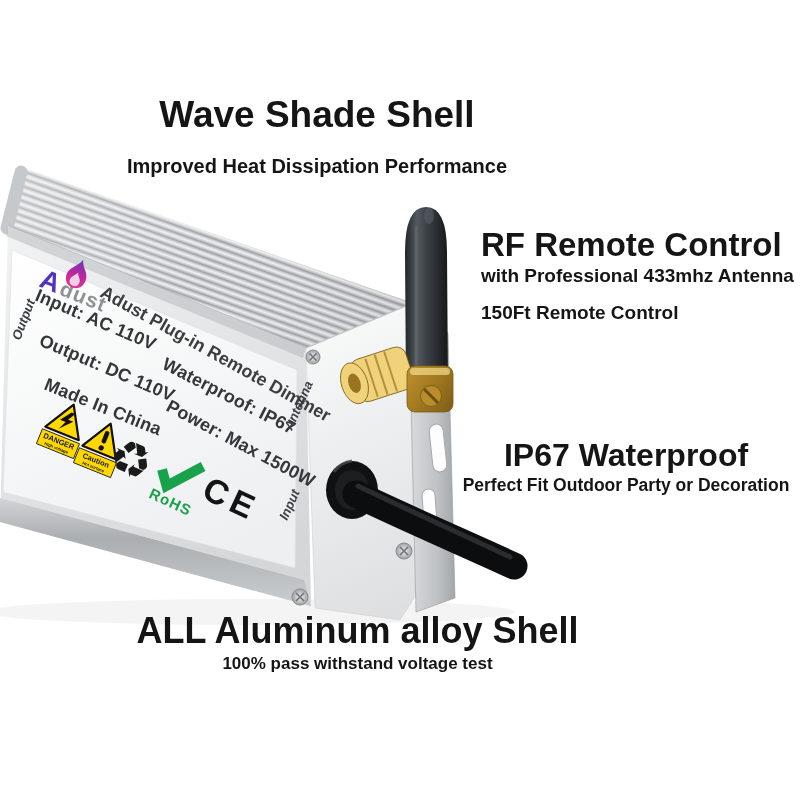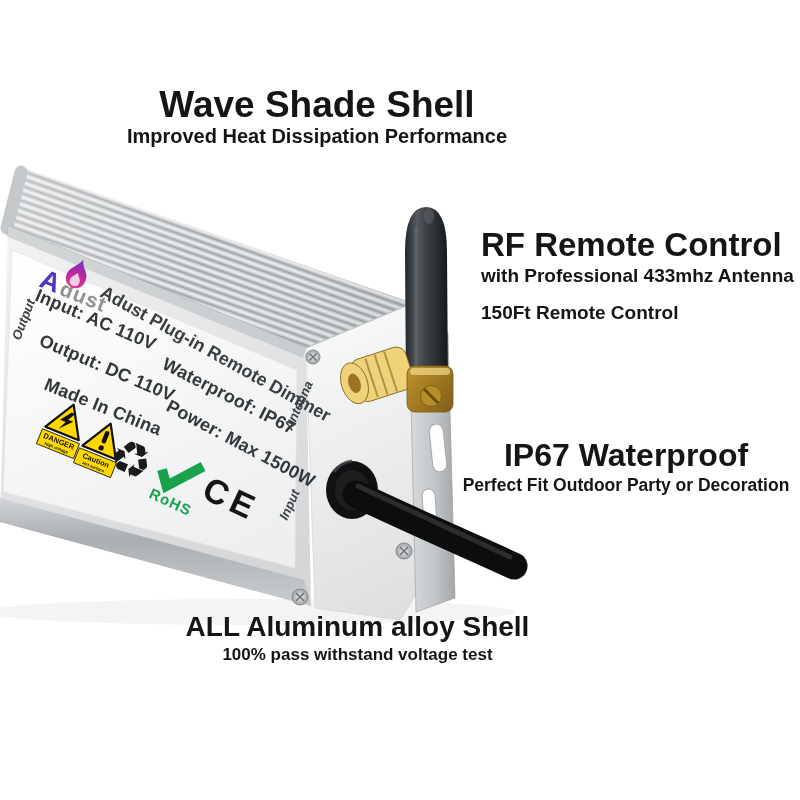--- a/index.html
+++ b/index.html
@@ -3,32 +3,32 @@
 <meta charset="utf-8">
 <style>
   html,body{margin:0;padding:0;}
   body{width:800px;height:800px;background:#ffffff;position:relative;overflow:hidden;
        font-family:"Liberation Sans",sans-serif;}
   .scene{position:absolute;left:0;top:0;width:800px;height:800px;background:#ffffff;}
   svg{position:absolute;left:0;top:0;}
   .ann{position:absolute;color:#151515;}
   .ann .t{font-weight:bold;}
   .ann .s{font-weight:600;}
-  .ann-top{left:37px;top:84px;width:560px;text-align:center;}
+  .ann-top{left:37px;top:94px;width:560px;text-align:center;}
   .ann-top .t{font-size:37px;line-height:1.12;}
-  .ann-top .s{font-size:20px;line-height:1.15;}
+  .ann-top .s{font-size:20px;line-height:1.15;margin-top:20px;}
   .ann-rf{left:481px;top:227px;width:330px;text-align:left;}
   .ann-rf .t{font-size:33px;line-height:1.1;}
   .ann-rf .s{font-size:19px;line-height:1.15;margin-top:2px;}
   .ann-rf .r{font-size:19px;font-weight:600;margin-top:15px;}
   .ann-ip{left:450px;top:438px;width:352px;text-align:center;}
   .ann-ip .t{font-size:32px;line-height:1.1;}
   .ann-ip .s{font-size:17.5px;line-height:1.2;margin-top:2px;}
   .ann-bottom{left:95px;top:611px;width:525px;text-align:center;}
-  .ann-bottom .t{font-size:28px;line-height:1.12;}
+  .ann-bottom .t{font-size:36px;line-height:1.12;}
   .ann-bottom .s{font-size:17px;line-height:1.2;margin-top:3px;}
   
   .lbl{font-family:"Liberation Sans",sans-serif;font-weight:bold;fill:#34373a;font-size:18px;letter-spacing:.2px;}
   .lbl-brand{font-family:"Liberation Sans",sans-serif;font-weight:bold;fill:#3b3e41;font-size:18px;}
   .lbl-port{font-family:"Liberation Sans",sans-serif;font-weight:bold;font-style:italic;fill:#3c3f42;font-size:13px;}
   .lbl-warn-big{font-family:"Liberation Sans",sans-serif;font-weight:bold;fill:#151515;font-size:7.5px;}
   .lbl-warn-sm{font-family:"Liberation Sans",sans-serif;font-weight:bold;fill:#151515;font-size:4.2px;}
   .lbl-rohs{font-family:"Liberation Sans",sans-serif;font-weight:bold;fill:#17a24b;font-size:15px;letter-spacing:1px;}
   .lbl-ce{font-family:"Liberation Sans",sans-serif;font-weight:bold;fill:#141414;font-size:34px;letter-spacing:5px;}
   .lbl-recycle{font-family:"DejaVu Sans",sans-serif;fill:#1a1a1a;font-size:48px;}

